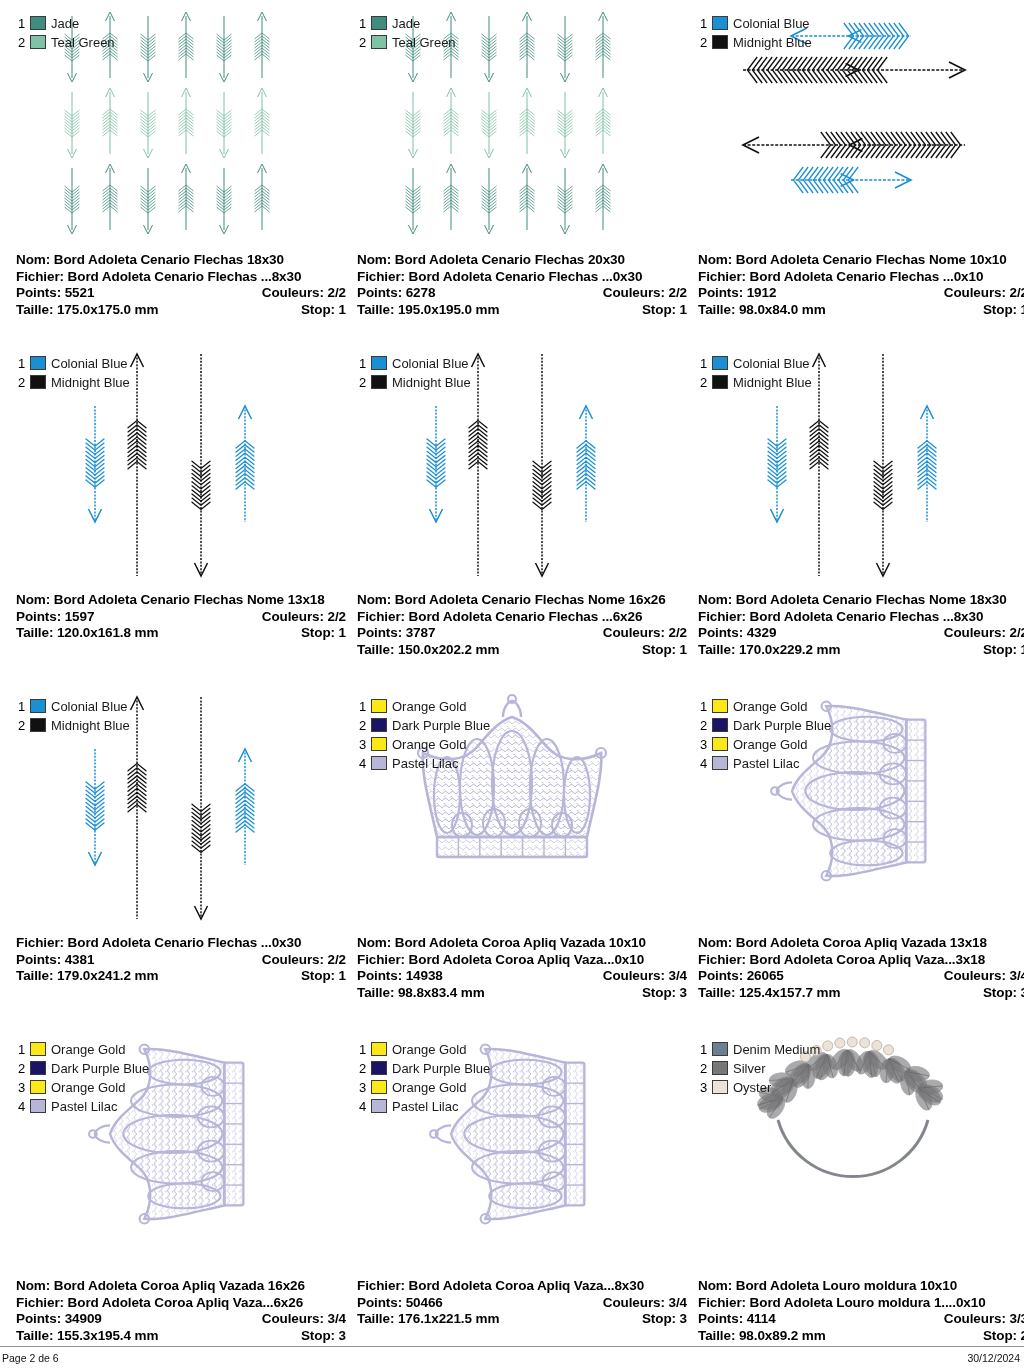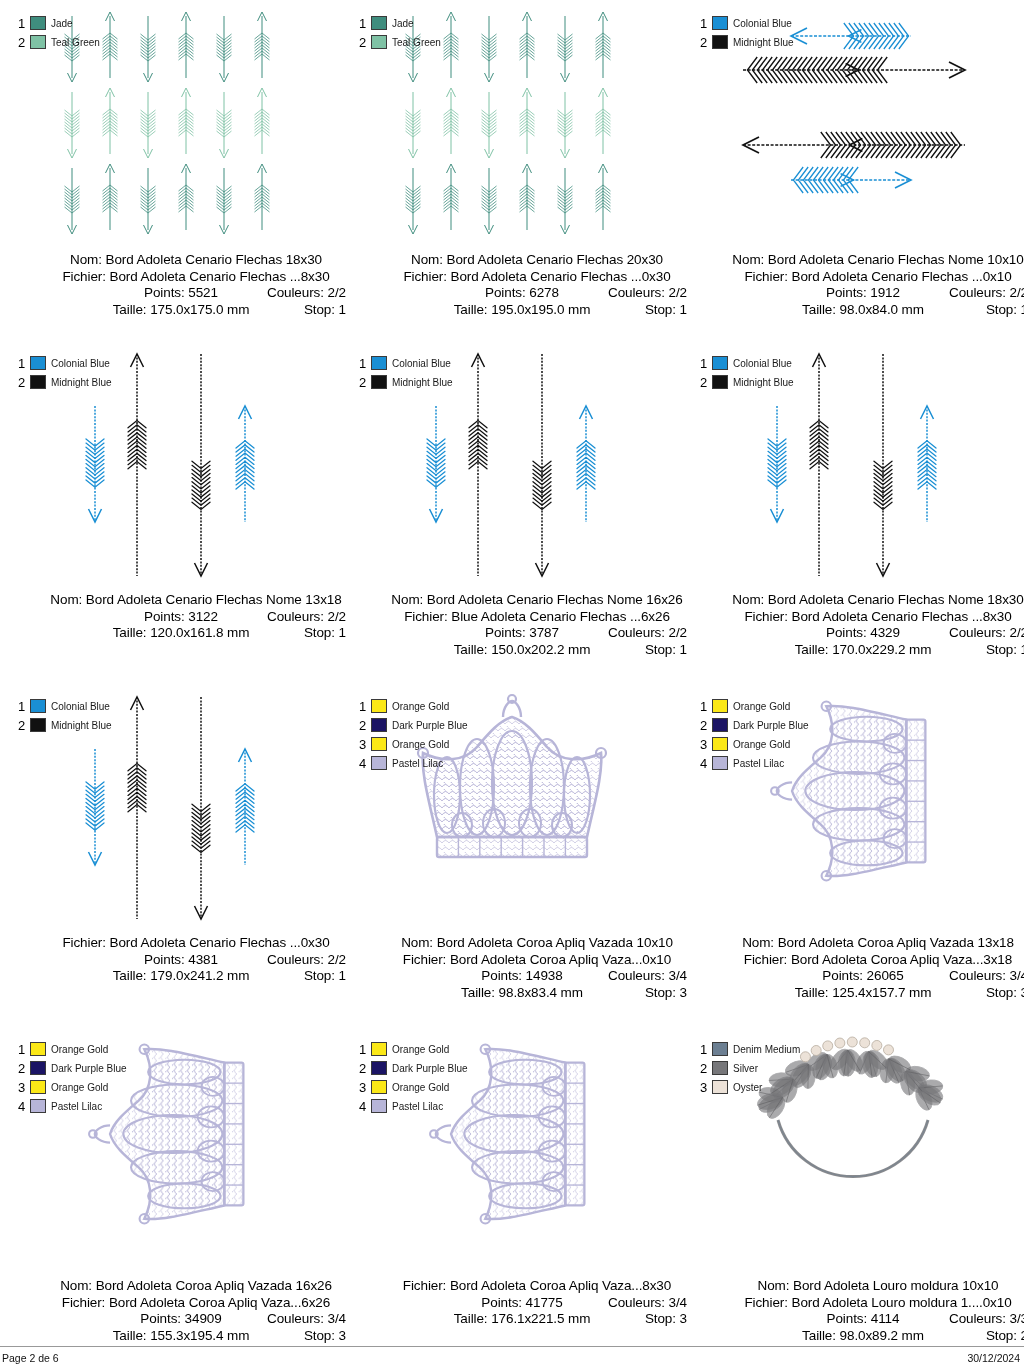--- a/index.html
+++ b/index.html
@@ -45,42 +45,41 @@
   .legend-num {
     width:12px; font-size:13px; line-height:13px;
     text-align:left; color:#000;
   }
   .swatch {
     width:16px; height:14px;
     border:1px solid #3a3a3a;
     margin-right:5px;
   }
   .legend-label {
-    font-size:10px; line-height:9px; color:#1a1a1a;
+    font-size:13px; line-height:9px; color:#1a1a1a;
     white-space:nowrap;
     font-family:"Liberation Sans", sans-serif;
   }
 
   
   .art {
     position:absolute; left:0; top:8px;
     width:341px; height:238px;
   }
   .art svg { display:block; margin:0 auto; }
 
   
   .info {
     position:absolute; left:16px; top:252px;
     width:360px;
     font-size:13.5px;
-    font-weight:normal;
+    font-weight:bold;
     line-height:16.5px;
     white-space:nowrap;
     letter-spacing:-0.1px;
-    text-align:center;
   }
   .info .line { display:block; height:16.5px; }
   .info .split { position:relative; width:330px; }
   .info .split .right { position:absolute; right:0; top:0; }
 
   
   .footer {
     position:absolute; left:0; bottom:0;
     width:1024px; height:24px;
     border-top:1px solid #999;
@@ -319,21 +318,21 @@
               <line x1="140" y1="6" x2="140" y2="228" stroke="#111111" stroke-width="1.5" stroke-dasharray="2 1.4"></line>
               <path d="M133.5,215 L140,228 L146.5,215" fill="none" stroke="#111111" stroke-width="1.5"></path>
               <path d="M131,154.20000000000002 L140,161.4 L149,154.20000000000002 M131,150.10000000000002 L140,157.3 L149,150.10000000000002 M131,146.00000000000003 L140,153.20000000000002 L149,146.00000000000003 M131,141.9 L140,149.1 L149,141.9 M131,137.8 L140,145 L149,137.8 M131,133.70000000000002 L140,140.9 L149,133.70000000000002 M131,129.60000000000002 L140,136.8 L149,129.60000000000002 M131,125.50000000000001 L140,132.70000000000002 L149,125.50000000000001 M131,121.40000000000002 L140,128.60000000000002 L149,121.40000000000002 M131,117.3 L140,124.5 L149,117.3 M131,113.2 L140,120.4 L149,113.2 " fill="none" stroke="#111111" stroke-width="1.275" stroke-linecap="round"></path>
               <line x1="184" y1="58" x2="184" y2="174" stroke="#1a8fd4" stroke-width="1.5" stroke-dasharray="2 1.4"></line>
               <path d="M177.5,71 L184,58 L190.5,71" fill="none" stroke="#1a8fd4" stroke-width="1.5"></path>
               <path d="M175,100 L184,92.8 L193,100 M175,104.1 L184,96.89999999999999 L193,104.1 M175,108.2 L184,101 L193,108.2 M175,112.3 L184,105.1 L193,112.3 M175,116.39999999999999 L184,109.19999999999999 L193,116.39999999999999 M175,120.5 L184,113.3 L193,120.5 M175,124.6 L184,117.39999999999999 L193,124.6 M175,128.7 L184,121.5 L193,128.7 M175,132.79999999999998 L184,125.6 L193,132.79999999999998 M175,136.89999999999998 L184,129.7 L193,136.89999999999998 M175,141 L184,133.8 L193,141 " fill="none" stroke="#1a8fd4" stroke-width="1.275" stroke-linecap="round"></path>
             </svg>
           </div>
           <div class="info">
             <span class="line">Nom: Bord Adoleta Cenario Flechas Nome 13x18</span>
-            <span class="line split"><span>Points: 3122</span><span class="right">Couleurs: 2/2</span></span>
+            <span class="line split"><span>Points: 1597</span><span class="right">Couleurs: 2/2</span></span>
             <span class="line split"><span>Taille: 120.0x161.8 mm</span><span class="right">Stop: 1</span></span>
           </div>
         </div>
         <div class="cell c1">
           <div class="legend">
             <div class="legend-row">
               <span class="legend-num">1</span>
               <span class="swatch" style="background:#1a8fd4"></span>
               <span class="legend-label">Colonial Blue</span>
             </div>
@@ -354,21 +353,21 @@
               <line x1="140" y1="6" x2="140" y2="228" stroke="#111111" stroke-width="1.5" stroke-dasharray="2 1.4"></line>
               <path d="M133.5,215 L140,228 L146.5,215" fill="none" stroke="#111111" stroke-width="1.5"></path>
               <path d="M131,154.20000000000002 L140,161.4 L149,154.20000000000002 M131,150.10000000000002 L140,157.3 L149,150.10000000000002 M131,146.00000000000003 L140,153.20000000000002 L149,146.00000000000003 M131,141.9 L140,149.1 L149,141.9 M131,137.8 L140,145 L149,137.8 M131,133.70000000000002 L140,140.9 L149,133.70000000000002 M131,129.60000000000002 L140,136.8 L149,129.60000000000002 M131,125.50000000000001 L140,132.70000000000002 L149,125.50000000000001 M131,121.40000000000002 L140,128.60000000000002 L149,121.40000000000002 M131,117.3 L140,124.5 L149,117.3 M131,113.2 L140,120.4 L149,113.2 " fill="none" stroke="#111111" stroke-width="1.275" stroke-linecap="round"></path>
               <line x1="184" y1="58" x2="184" y2="174" stroke="#1a8fd4" stroke-width="1.5" stroke-dasharray="2 1.4"></line>
               <path d="M177.5,71 L184,58 L190.5,71" fill="none" stroke="#1a8fd4" stroke-width="1.5"></path>
               <path d="M175,100 L184,92.8 L193,100 M175,104.1 L184,96.89999999999999 L193,104.1 M175,108.2 L184,101 L193,108.2 M175,112.3 L184,105.1 L193,112.3 M175,116.39999999999999 L184,109.19999999999999 L193,116.39999999999999 M175,120.5 L184,113.3 L193,120.5 M175,124.6 L184,117.39999999999999 L193,124.6 M175,128.7 L184,121.5 L193,128.7 M175,132.79999999999998 L184,125.6 L193,132.79999999999998 M175,136.89999999999998 L184,129.7 L193,136.89999999999998 M175,141 L184,133.8 L193,141 " fill="none" stroke="#1a8fd4" stroke-width="1.275" stroke-linecap="round"></path>
             </svg>
           </div>
           <div class="info">
             <span class="line">Nom: Bord Adoleta Cenario Flechas Nome 16x26</span>
-            <span class="line">Fichier: Blue Adoleta Cenario Flechas ...6x26</span>
+            <span class="line">Fichier: Bord Adoleta Cenario Flechas ...6x26</span>
             <span class="line split"><span>Points: 3787</span><span class="right">Couleurs: 2/2</span></span>
             <span class="line split"><span>Taille: 150.0x202.2 mm</span><span class="right">Stop: 1</span></span>
           </div>
         </div>
         <div class="cell c2">
           <div class="legend">
             <div class="legend-row">
               <span class="legend-num">1</span>
               <span class="swatch" style="background:#1a8fd4"></span>
               <span class="legend-label">Colonial Blue</span>
@@ -685,21 +684,21 @@
                 <ellipse cx="155" cy="134" rx="10" ry="12" fill="url(#lace10)" stroke="#b7b5d8" stroke-width="2"></ellipse>
                 <path d="M96,26 C96,16 102,10 105,10 C108,10 114,16 114,26" stroke="#b7b5d8" stroke-width="2.4" fill="none"></path>
                 <circle cx="105" cy="8" r="4" stroke="#b7b5d8" stroke-width="2.2" fill="none"></circle>
                 <circle cx="16" cy="62" r="5" stroke="#b7b5d8" stroke-width="2.2" fill="none"></circle>
                 <circle cx="194" cy="62" r="5" stroke="#b7b5d8" stroke-width="2.2" fill="none"></circle>
               </g>
             </svg>
           </div>
           <div class="info">
             <span class="line">Fichier: Bord Adoleta Coroa Apliq Vaza...8x30</span>
-            <span class="line split"><span>Points: 41775</span><span class="right">Couleurs: 3/4</span></span>
+            <span class="line split"><span>Points: 50466</span><span class="right">Couleurs: 3/4</span></span>
             <span class="line split"><span>Taille: 176.1x221.5 mm</span><span class="right">Stop: 3</span></span>
           </div>
         </div>
         <div class="cell c2">
           <div class="legend">
             <div class="legend-row">
               <span class="legend-num">1</span>
               <span class="swatch" style="background:#6c7f92"></span>
               <span class="legend-label">Denim Medium</span>
             </div>

